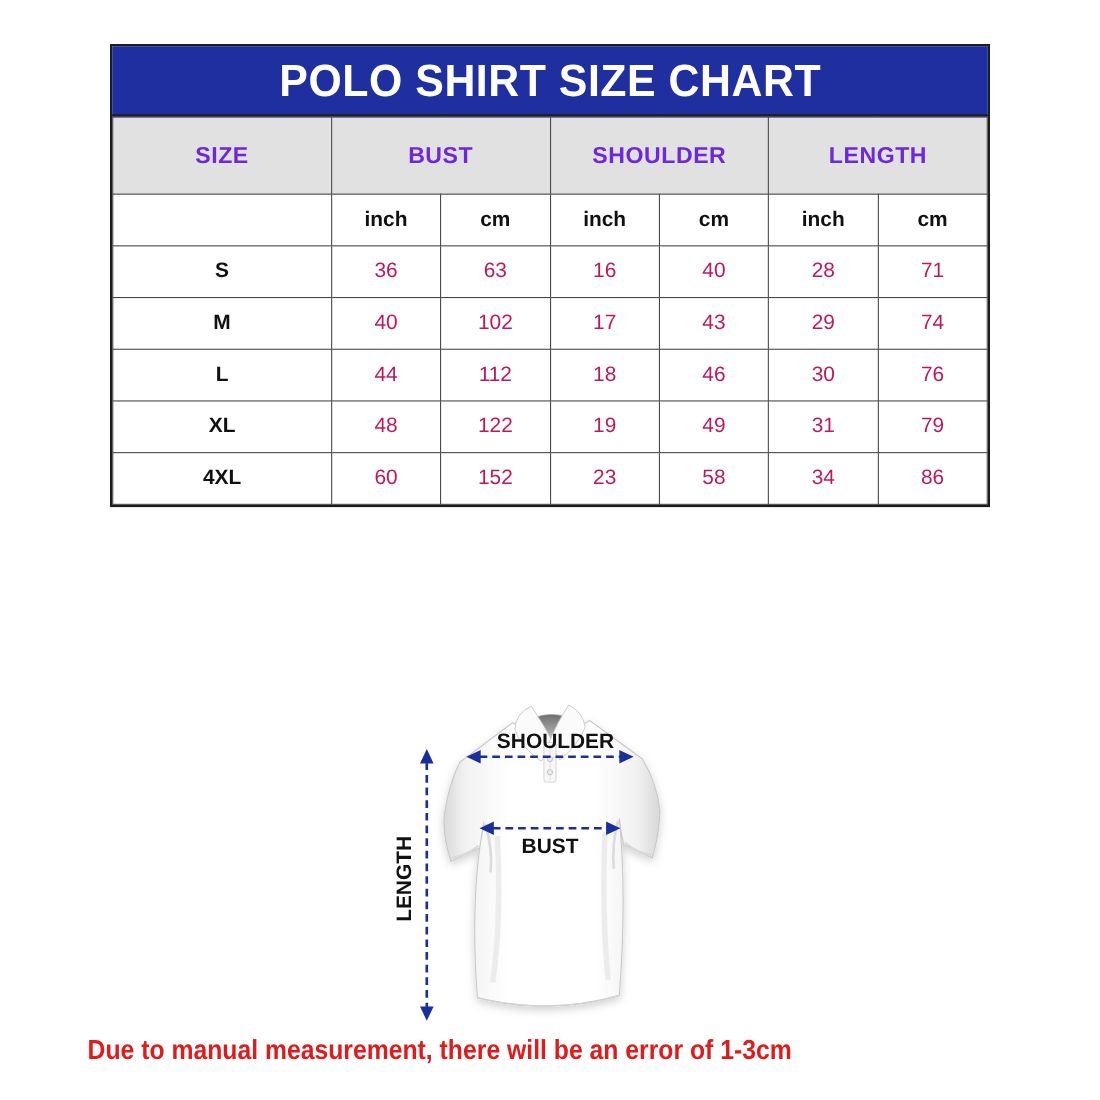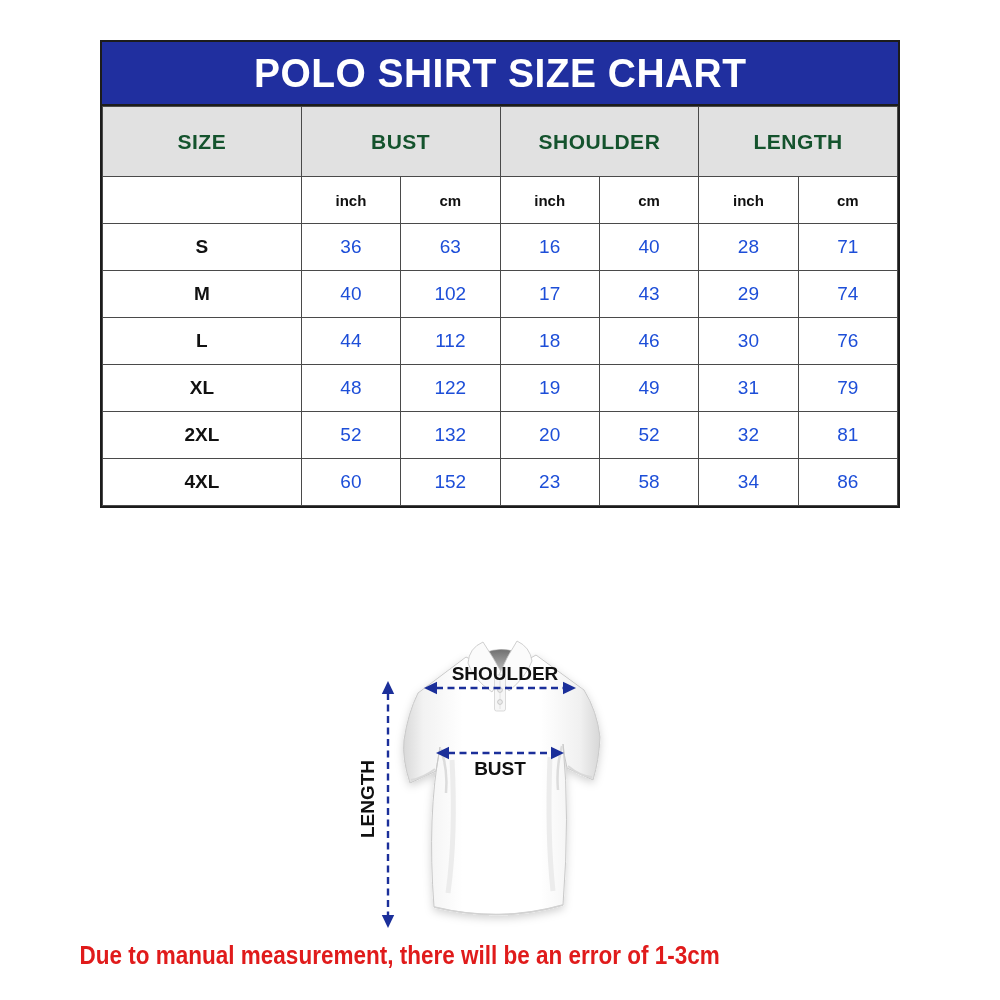--- a/index.html
+++ b/index.html
@@ -18,31 +18,31 @@
   }
   .banner-title{
     color:#ffffff;font-weight:700;font-size:41px;letter-spacing:0.5px;
     transform:scaleX(.95);white-space:nowrap;
   }
   table.size-table{width:100%;border-collapse:collapse;table-layout:fixed;}
   .size-table th,.size-table td{
     border:1px solid #4a4a4a;text-align:center;vertical-align:middle;padding:0;
   }
   .size-table thead tr.group-row th{
-    height:69px;background:#e1e1e1;font-size:21px;font-weight:700;color:#14532d;
+    height:69px;background:#e1e1e1;font-size:21px;font-weight:700;color:#6d28d9;
     letter-spacing:0.5px;
   }
   .size-table thead tr.unit-row th{
-    height:46px;background:#ffffff;font-size:15px;font-weight:700;color:#111;
+    height:46px;background:#ffffff;font-size:19px;font-weight:700;color:#111;
   }
   .size-table tbody th{
     height:46px;font-size:19px;font-weight:700;color:#111;background:#fff;
   }
   .size-table tbody td{
-    height:46px;font-size:19px;font-weight:400;color:#1d4ed8;background:#fff;
+    height:46px;font-size:19px;font-weight:400;color:#be185d;background:#fff;
   }
   
   .shirt-svg{position:absolute;left:360px;top:635px;width:280px;height:300px;}
   .dim-label{font-family:"Liberation Sans",sans-serif;font-weight:700;font-size:19px;fill:#111;}
   
   .note{
     position:absolute;left:0;top:941px;width:800px;text-align:center;
   }
   .note-text{
     display:inline-block;color:#e01b1b;font-weight:700;font-size:25px;
@@ -115,29 +115,20 @@
           <td>76</td>
         </tr>
         <tr>
           <th>XL</th>
           <td>48</td>
           <td>122</td>
           <td>19</td>
           <td>49</td>
           <td>31</td>
           <td>79</td>
-        </tr>
-        <tr>
-          <th>2XL</th>
-          <td>52</td>
-          <td>132</td>
-          <td>20</td>
-          <td>52</td>
-          <td>32</td>
-          <td>81</td>
         </tr>
         <tr>
           <th>4XL</th>
           <td>60</td>
           <td>152</td>
           <td>23</td>
           <td>58</td>
           <td>34</td>
           <td>86</td>
         </tr>

